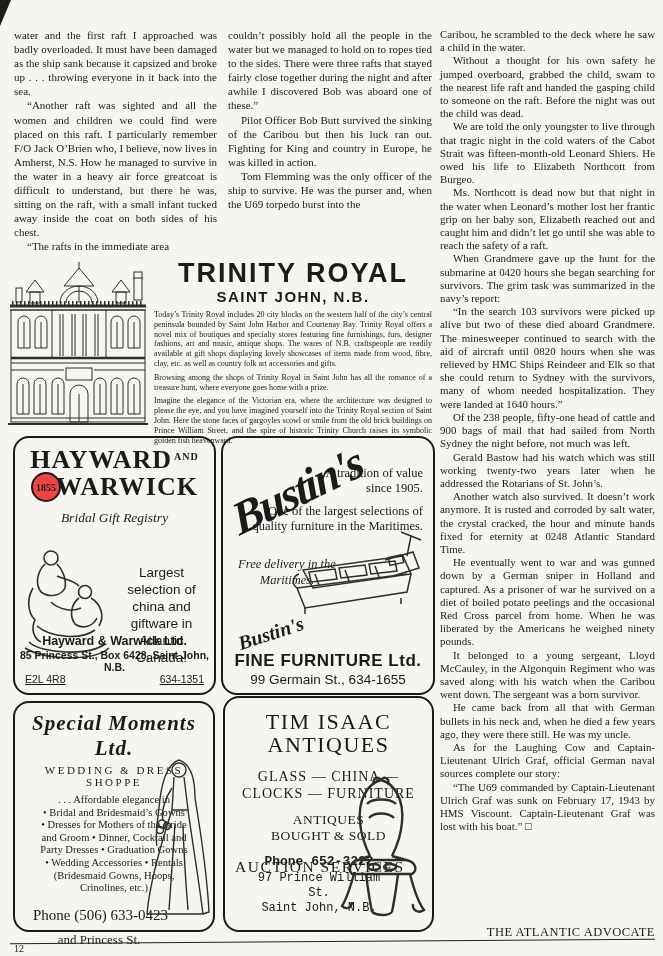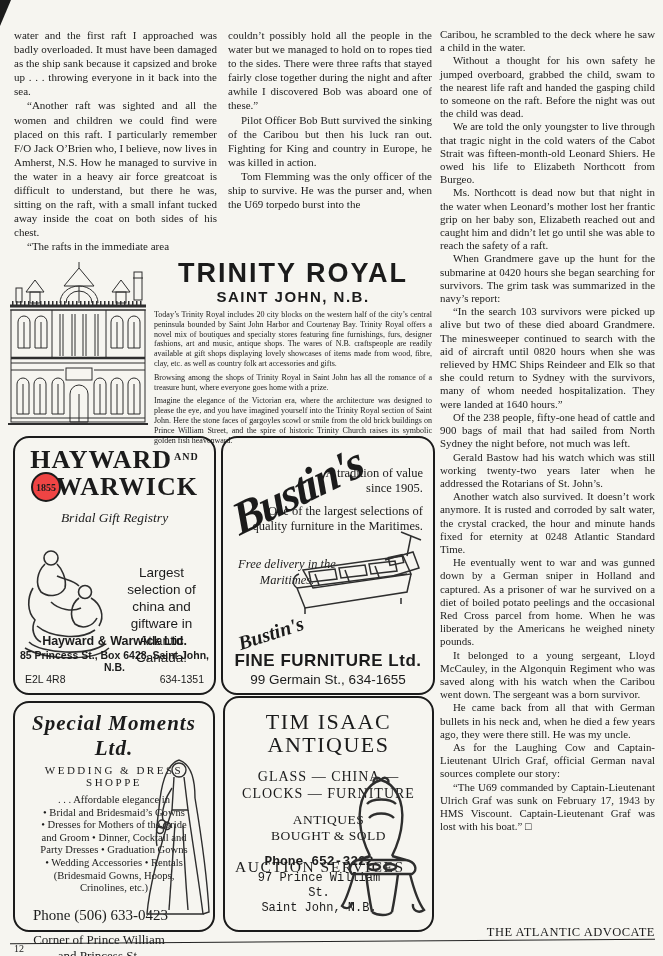--- a/index.html
+++ b/index.html
@@ -45,21 +45,21 @@
     font-size:10px; font-weight:bold; display:flex; align-items:center; justify-content:center;
     margin-right:-5px; background:#ef4444; }
   .hw-registry { text-align:center; font-style:italic; font-size:13.5px; margin-top:8px; }
   .hw-mid { position:absolute; left:6px; top:108px; right:6px; display:flex; }
   .hw-slogan { width:96px; margin-left:2px; margin-top:18px; text-align:center;
     font-family:"Liberation Sans",sans-serif; font-size:13.5px; line-height:17px; }
   .hw-bottom { position:absolute; left:0; right:0; bottom:8px; text-align:center;
     font-family:"Liberation Sans",sans-serif; }
   .hw-company { font-weight:bold; font-size:12.5px;margin-top:12px; }
   .hw-address { font-size:10.5px; margin-top:1px;font-weight:bold; }
-  .hw-line3 { display:flex; justify-content:space-between; padding:0 10px; font-size:10.5px; }
+  .hw-line3 { display:flex; justify-content:space-between; padding:0 10px; font-size:10.5px;text-decoration:underline; }
 
   
   .bu-script { position:absolute; left:4px; top:26px; font-family:"Liberation Serif",serif;
     font-style:italic; font-weight:bold; font-size:46px;
     transform:rotate(-26deg) skewX(-6deg); letter-spacing:-2px; }
   .bu-tag { position:absolute; right:10px; top:28px; text-align:right; font-size:12.5px; line-height:15px; }
   .bu-tag1 { width:112px; margin-left:auto; }
   .bu-tag2 { width:178px; margin-top:8px; }
   .bu-free { position:absolute; left:10px; top:118px; width:108px; text-align:center;
     font-style:italic; font-size:12.5px; line-height:16px; }
@@ -291,21 +291,20 @@
         <p class="sm-line">• Bridal and Bridesmaid’s Gowns</p>
         <p class="sm-line">• Dresses for Mothers of the Bride</p>
         <p class="sm-line">and Groom • Dinner, Cocktail and</p>
         <p class="sm-line">Party Dresses • Graduation Gowns</p>
         <p class="sm-line">• Wedding Accessories • Rentals</p>
         <p class="sm-line">(Bridesmaid Gowns, Hoops,</p>
         <p class="sm-line">Crinolines, etc.)</p>
       </div>
     <div class="sm-phone">Phone (506) 633-0423</div>
     <div class="sm-addr">
-      <div>Corner of Prince William</div>
       <div>and Princess St.</div>
 
     </div>
     <div class="sm-bride">
       <svg width="72" height="168" viewBox="0 0 72 168">
         <g class="ink" stroke-width="1.4">
           <circle cx="40" cy="16" r="7"></circle>
           <path d="M40,6 C28,10 22,30 20,54 C18,70 16,84 18,92"></path>
           <path d="M40,6 C52,10 56,26 56,44"></path>
           <path d="M35,23 L33,56 L49,56 L45,23"></path>

